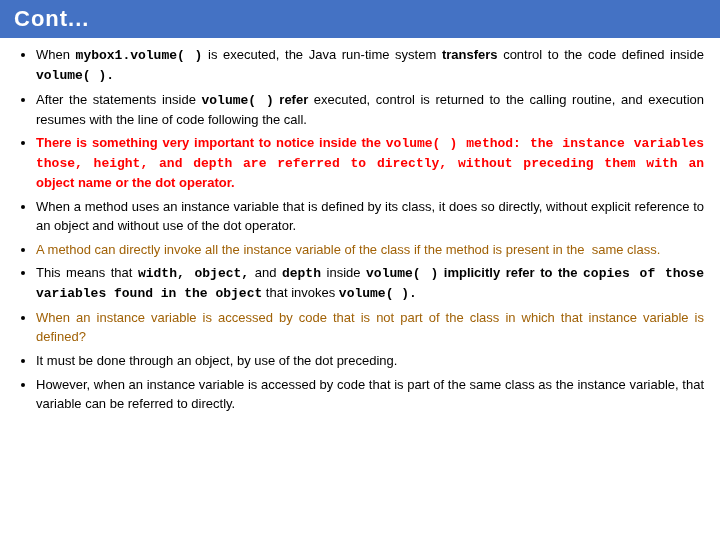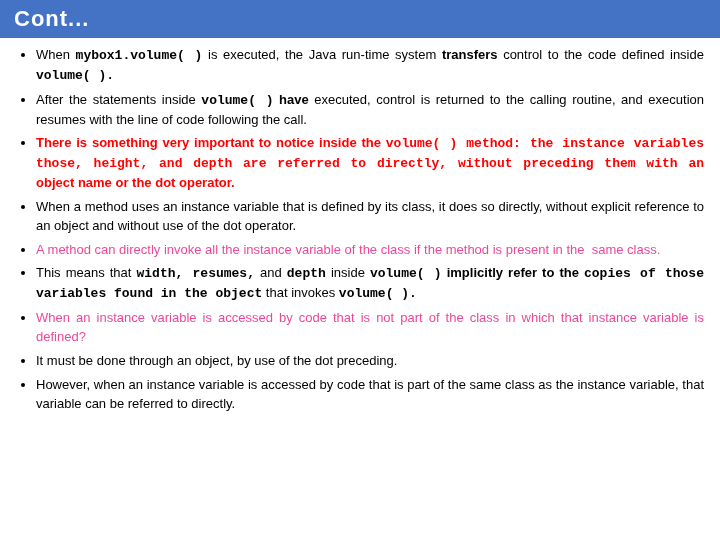--- a/index.html
+++ b/index.html
@@ -60,55 +60,55 @@
       font-weight: bold;
     }
 
     .red-bold-mono {
       color: #FF0000;
       font-weight: bold;
       font-family: 'Courier New', monospace;
     }
 
     .blue-text {
-      color: #ec4899;
+      color: #a16207;
     }
   </style>
 </head>
 <body>
 
 <div class="page-container">
   <div class="title-bar">
     <span>Cont...</span>
   </div>
   <div class="content-area">
     <ul>
 
       <li>
         When <span class="bold-mono">mybox1.volume( )</span> is executed, the Java run-time system <strong>transfers</strong> control to the code defined inside <span class="bold-mono">volume( ).</span>
       </li>
 
       <li>
-        After the statements inside <span class="bold-mono">volume( )</span> <strong>have</strong> executed, control is returned to the calling routine, and execution resumes with the line of code following the call.
+        After the statements inside <span class="bold-mono">volume( )</span> <strong>refer</strong> executed, control is returned to the calling routine, and execution resumes with the line of code following the call.
       </li>
 
       <li>
         <span class="red-bold">There is something very important to notice inside the <span class="red-bold-mono">volume( ) method: the instance variables <span class="red-bold-mono">those, height, and depth</span> are referred to directly, without preceding them with an</span> object name or the dot operator.</span>
       </li>
 
       <li>
         When a method uses an instance variable that is defined by its class, it does so directly, without explicit reference to an object and without use of the dot operator.
       </li>
 
       <li>
         <span class="blue-text">A method can directly invoke all the instance variable of the class if the method is present in the &nbsp;same class.</span>
       </li>
 
       <li>
-        This means that <span class="bold-mono">width, resumes,</span> and <span class="bold-mono">depth</span> inside <span class="bold-mono">volume( )</span> <strong>implicitly refer to the <span class="bold-mono">copies of those variables found in the object</span></strong> that invokes <span class="bold-mono">volume( ).</span>
+        This means that <span class="bold-mono">width, object,</span> and <span class="bold-mono">depth</span> inside <span class="bold-mono">volume( )</span> <strong>implicitly refer to the <span class="bold-mono">copies of those variables found in the object</span></strong> that invokes <span class="bold-mono">volume( ).</span>
       </li>
 
       <li>
         <span class="blue-text">When an instance variable is accessed by code that is not part of the class in which that instance variable is defined?</span>
       </li>
 
       <li>
         It must be done through an object, by use of the dot preceding.
       </li>
 

